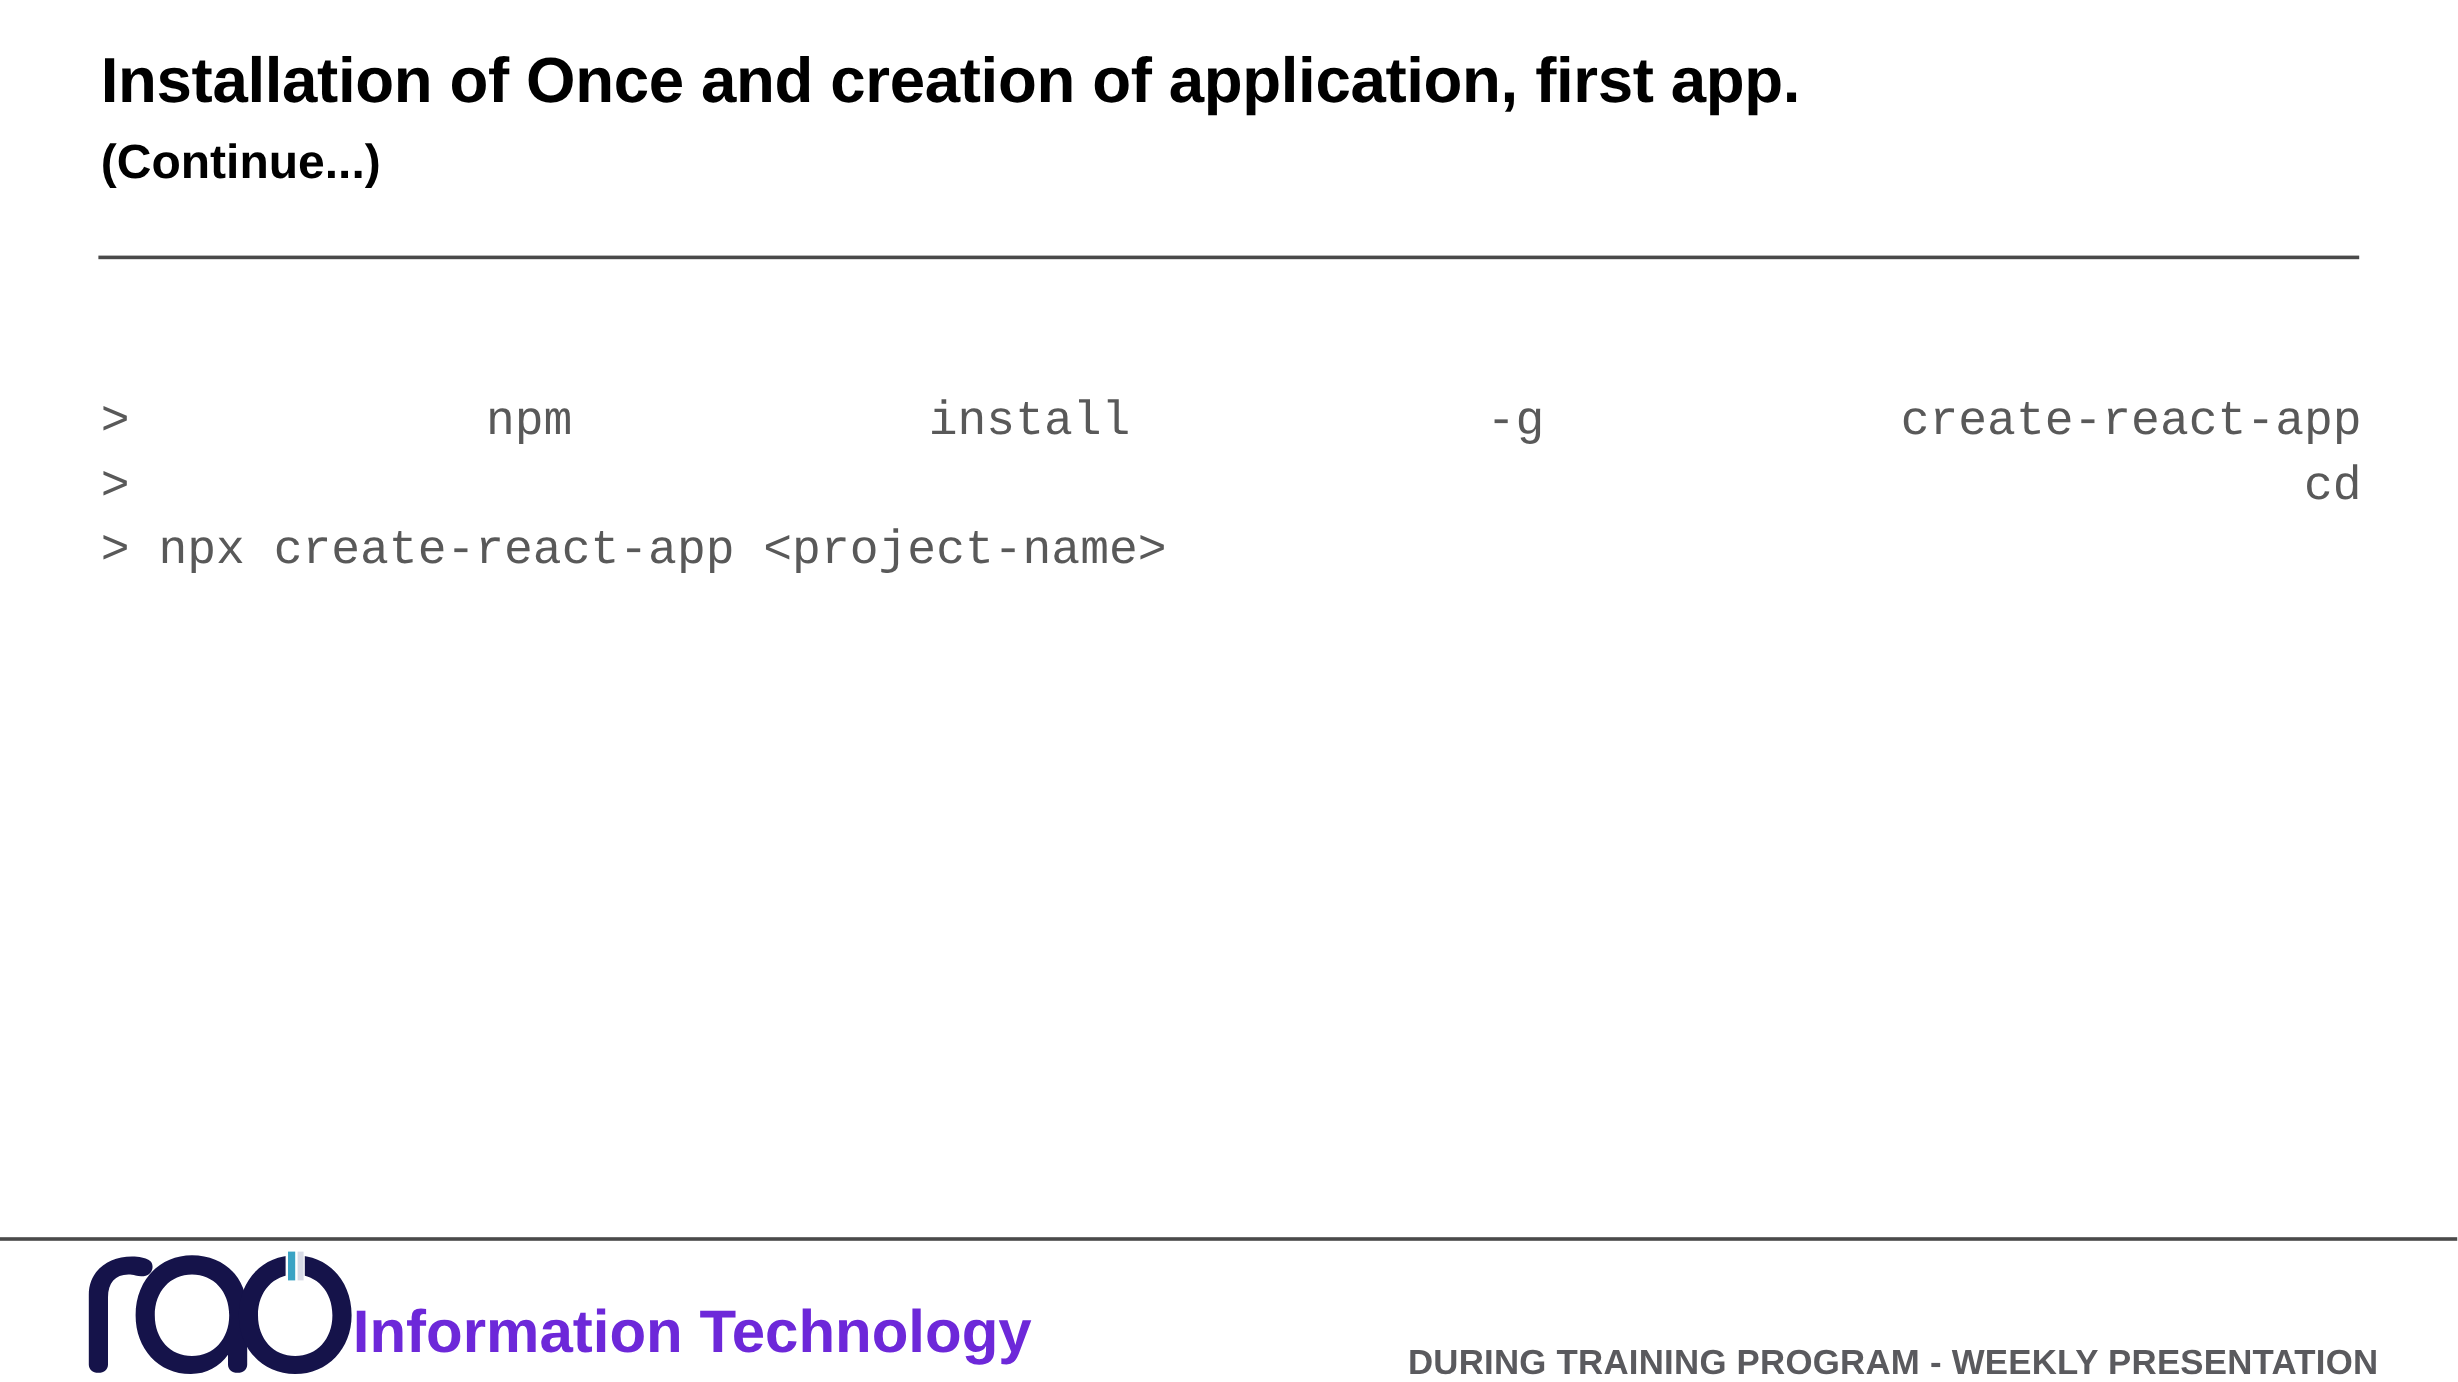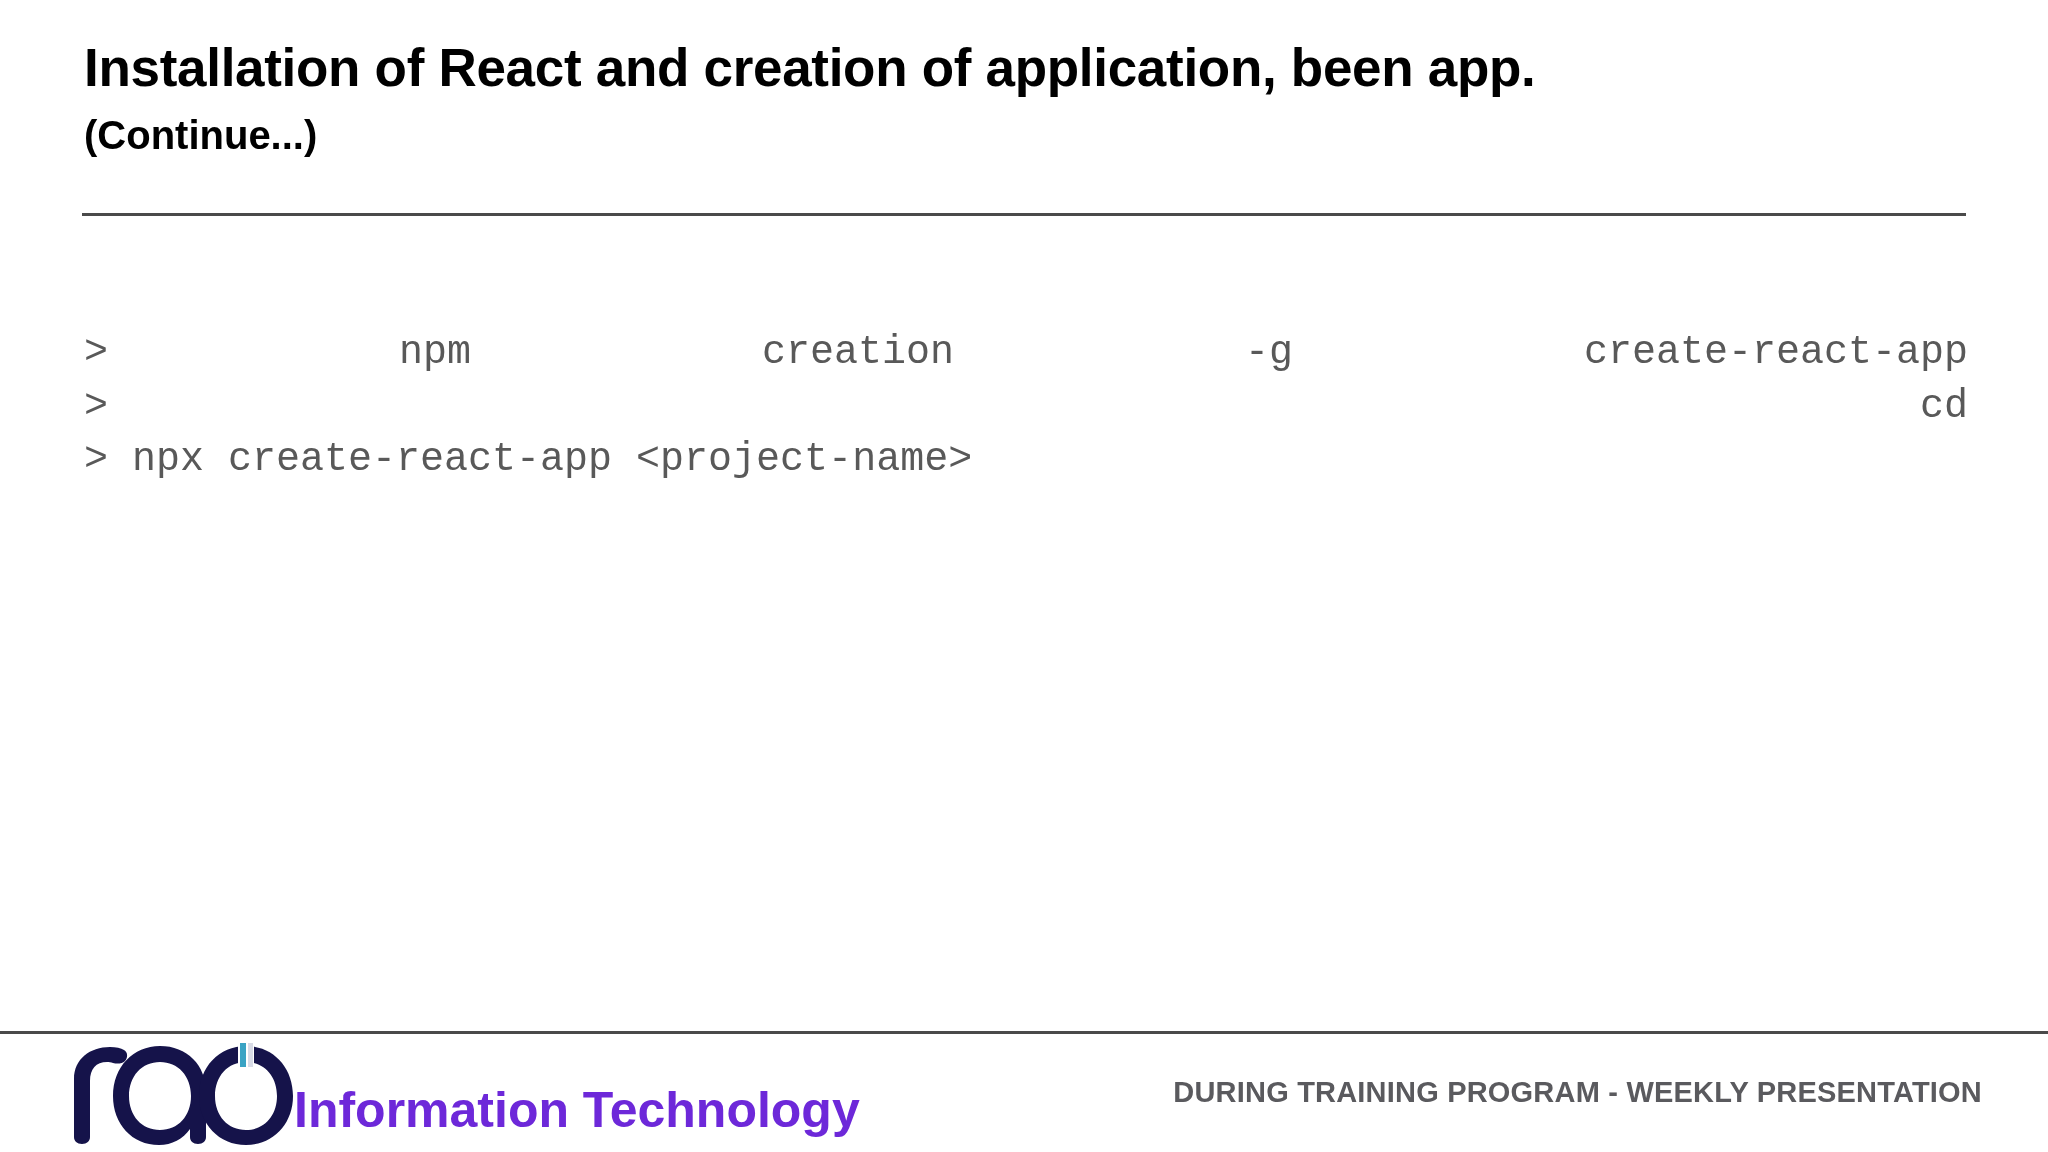--- a/index.html
+++ b/index.html
@@ -125,50 +125,50 @@
     font-size: 50px;
     color: #6d28d9;
     line-height: 1;
     margin-left: 0px;
     margin-bottom: 10px;
     white-space: nowrap;
   }
   .footer-note {
     position: absolute;
     right: 66px;
-    top: 1076px;
+    top: 1120px;
     font-family: "Liberation Sans", sans-serif;
     font-weight: bold;
     font-size: 29px;
     letter-spacing: 0.2px;
     color: #5a5a5e;
     white-space: nowrap;
   }
 </style>
 </head>
 <body>
 
 <div id="slide">
 
   <div class="title-block">
-    <div class="slide-title">Installation of React and creation of application, been app.</div>
+    <div class="slide-title">Installation of Once and creation of application, first app.</div>
     <div class="slide-subtitle">(Continue...)</div>
   </div>
   <div class="title-rule"></div>
 
   <div class="body-area">
 
 
     <div class="sp-1"></div>
 
     <div class="code-block">
       <div class="code-line justified" id="cmd-1-0">
           <span class="tok">&gt;</span>
           <span class="tok">npm</span>
-          <span class="tok">creation</span>
+          <span class="tok">install</span>
           <span class="tok">-g</span>
           <span class="tok">create-react-app</span>
         </div>
       <div class="code-line justified" id="cmd-1-1">
           <span class="tok">&gt;</span>
           <span class="tok">cd</span>
         </div>
       <div class="code-line" id="cmd-1-2">&gt; npx create-react-app &lt;project-name&gt;</div>
     </div>
 

